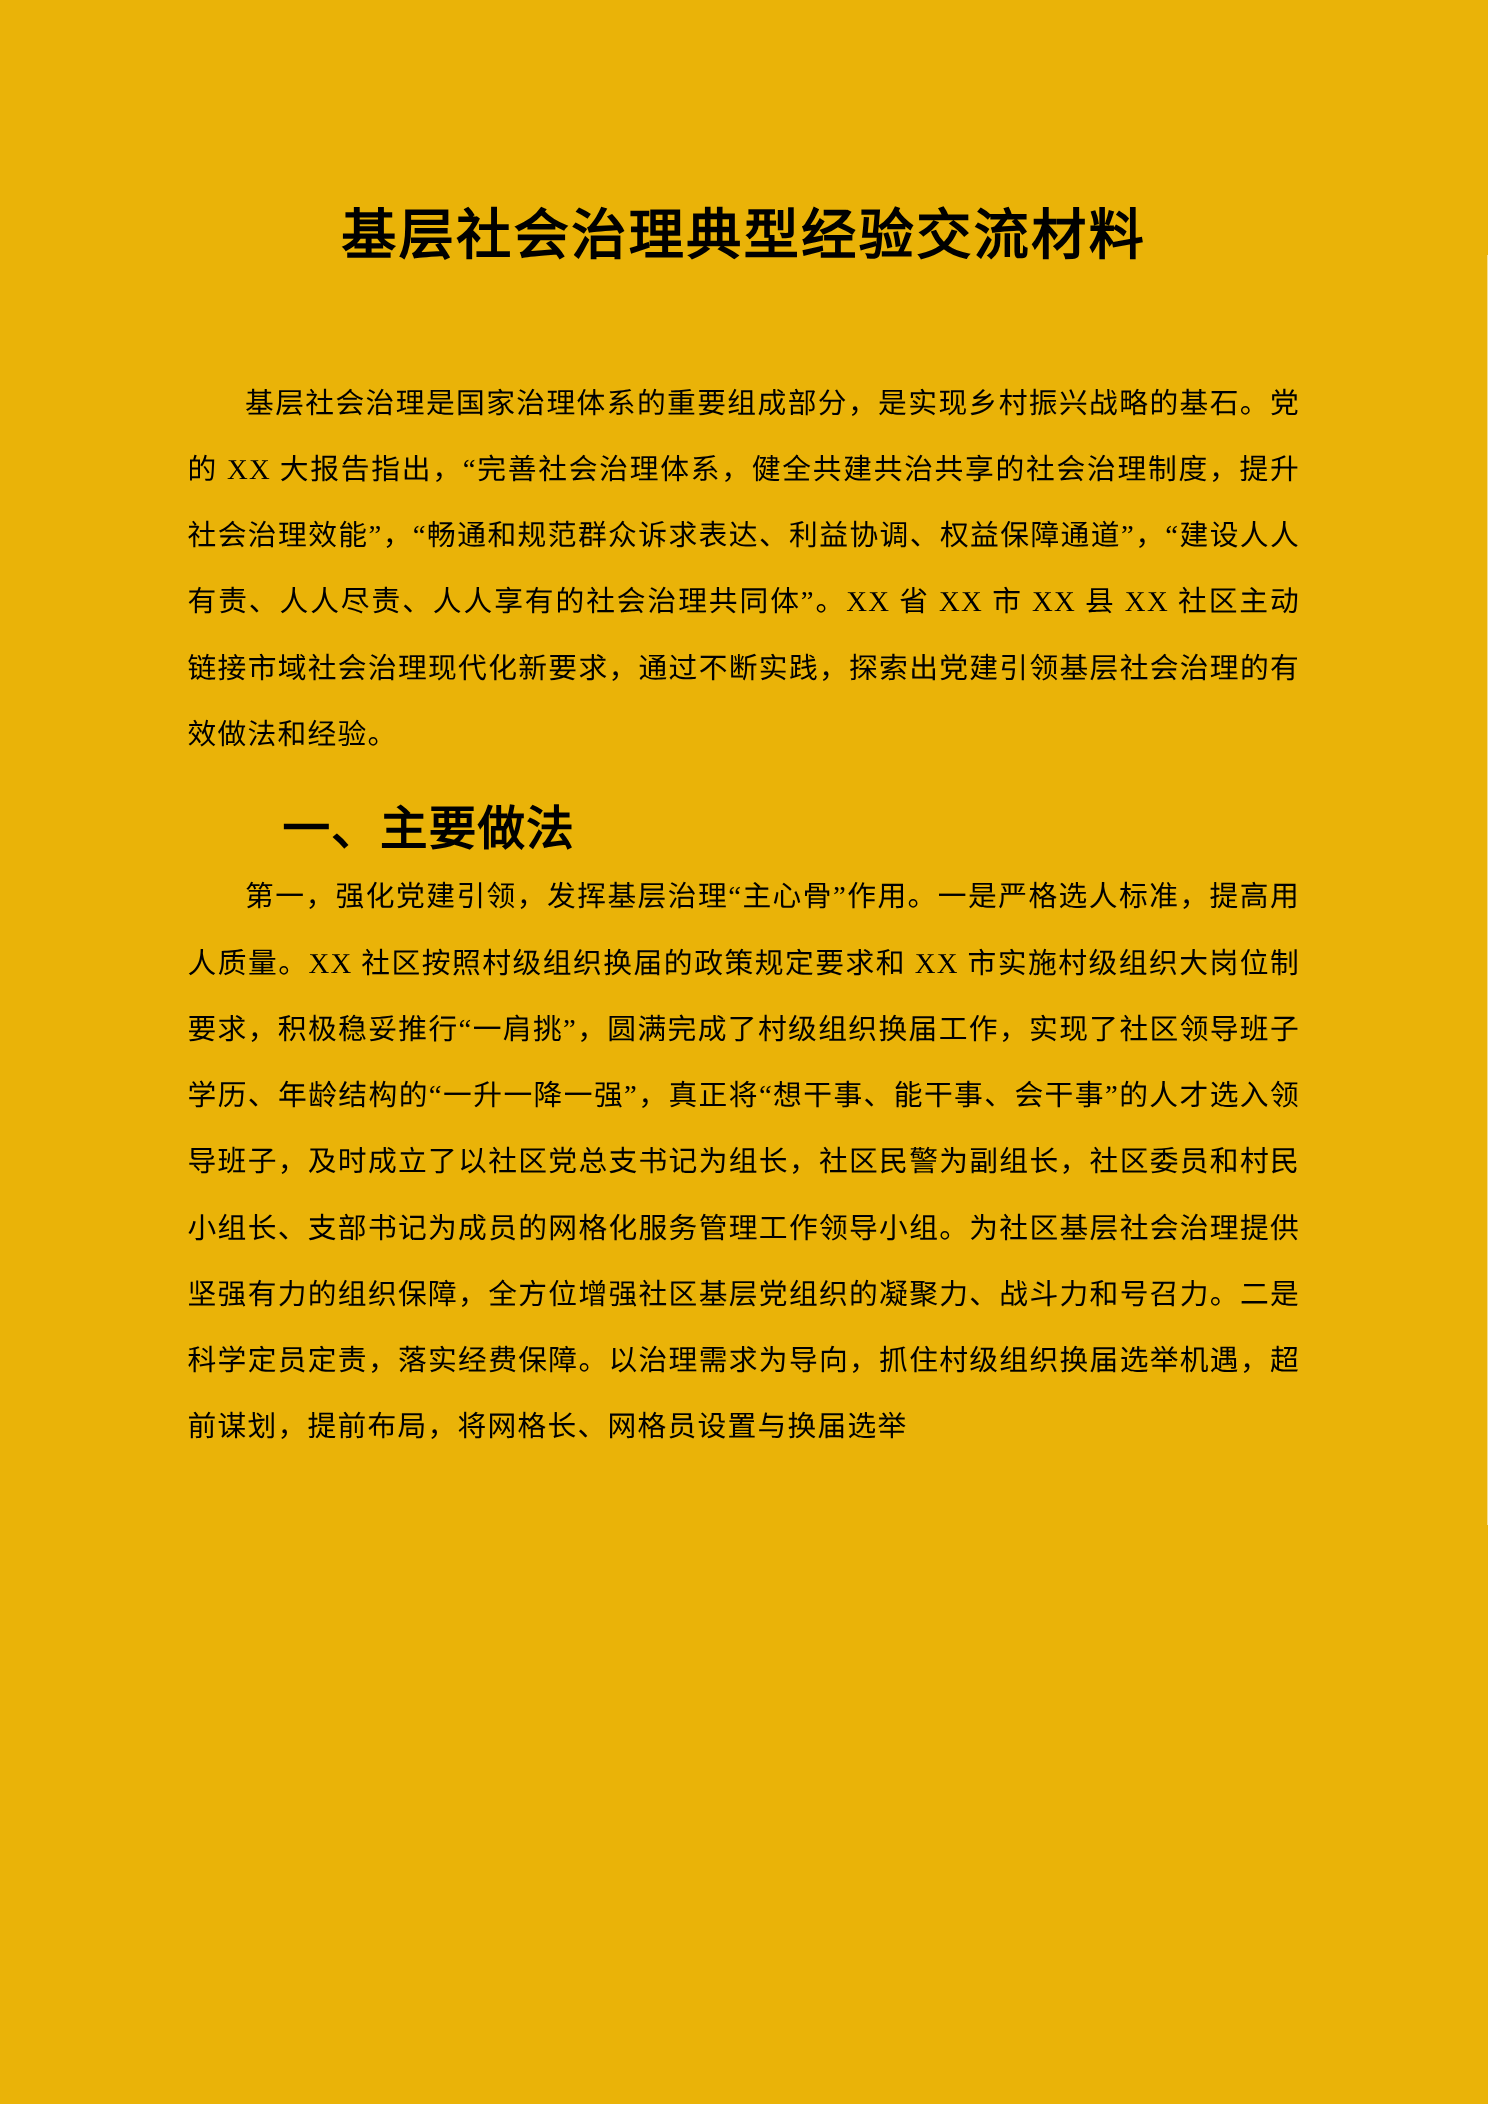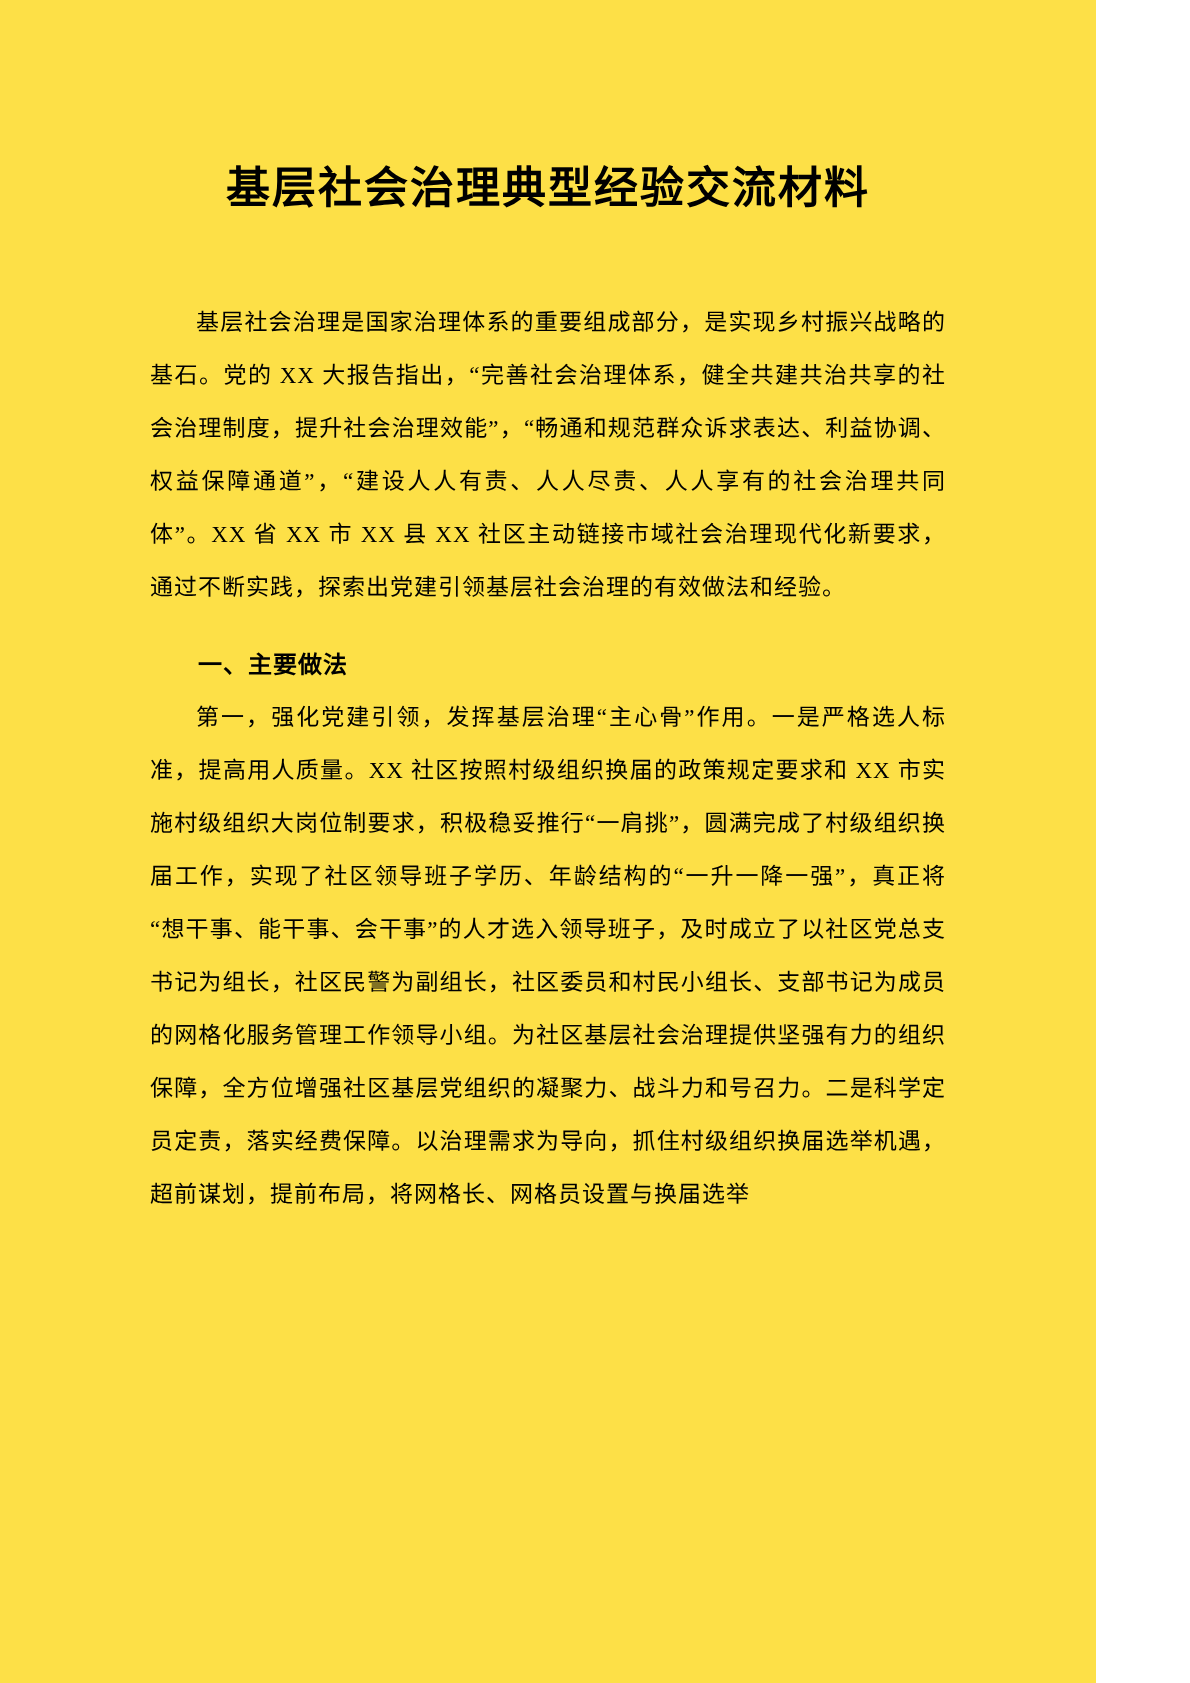--- a/index.html
+++ b/index.html
@@ -2,24 +2,24 @@
 <html lang="zh-CN"><head>
 <meta charset="utf-8">
 <style>
   html, body {
     margin: 0;
     padding: 0;
     background: #ffffff;
   }
   .page {
     position: relative;
-    width: 1096px;
+    width: 1190px;
     height: 1683px;
     box-sizing: border-box;
-    background: #fde047;
+    background: #eab308;
     color: #000000;
     padding: 158px 150px 0 150px;
     overflow: hidden;
     font-family: "Liberation Serif", "DejaVu Serif", serif;
   }
   .doc-title {
     margin: 0 0 76px 0;
     font-family: "Liberation Serif", "DejaVu Serif", serif;
     font-weight: 600;
     font-size: 44px;
@@ -35,21 +35,21 @@
     line-height: 53px;
     letter-spacing: 1px;
     text-align: justify;
     text-justify: inter-character;
     text-indent: 2em;
   }
   .section-heading {
     margin: 24px 0 0 0;
     font-family: "Liberation Sans", "DejaVu Sans", sans-serif;
     font-weight: bold;
-    font-size: 24px;
+    font-size: 38px;
     line-height: 53px;
     letter-spacing: 1px;
     text-indent: 2em;
   }
 </style>
 </head>
 <body>
 
 <div class="page">
   <h1 class="doc-title">基层社会治理典型经验交流材料</h1>

